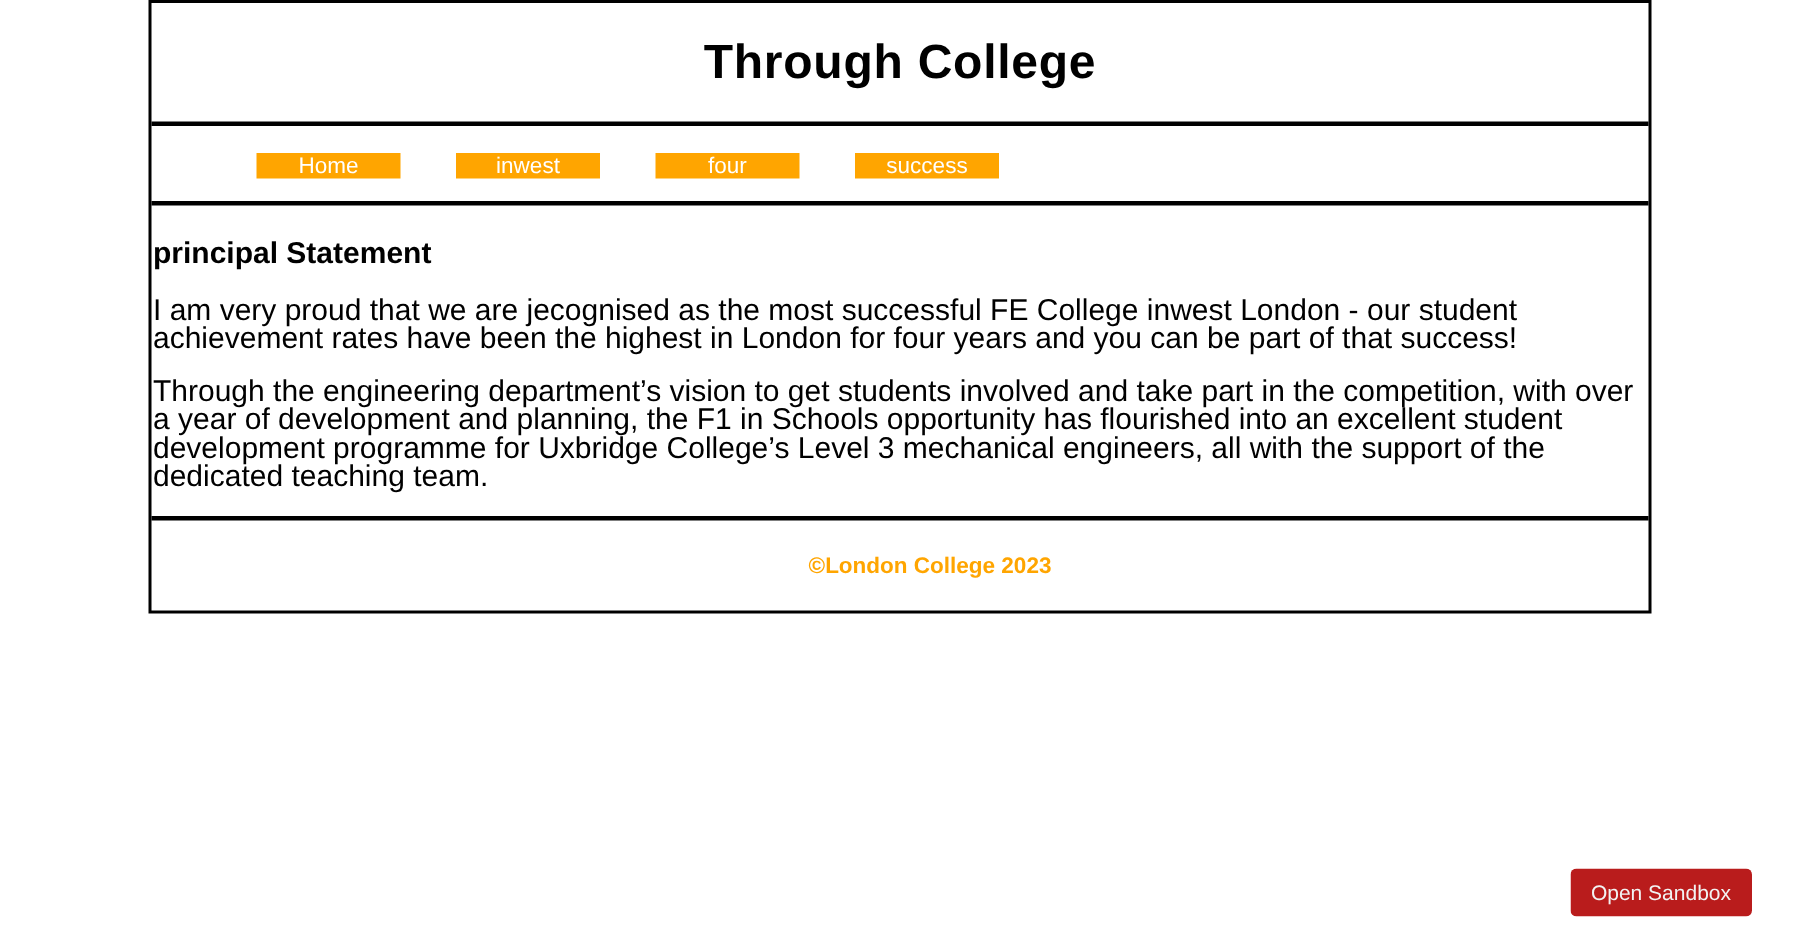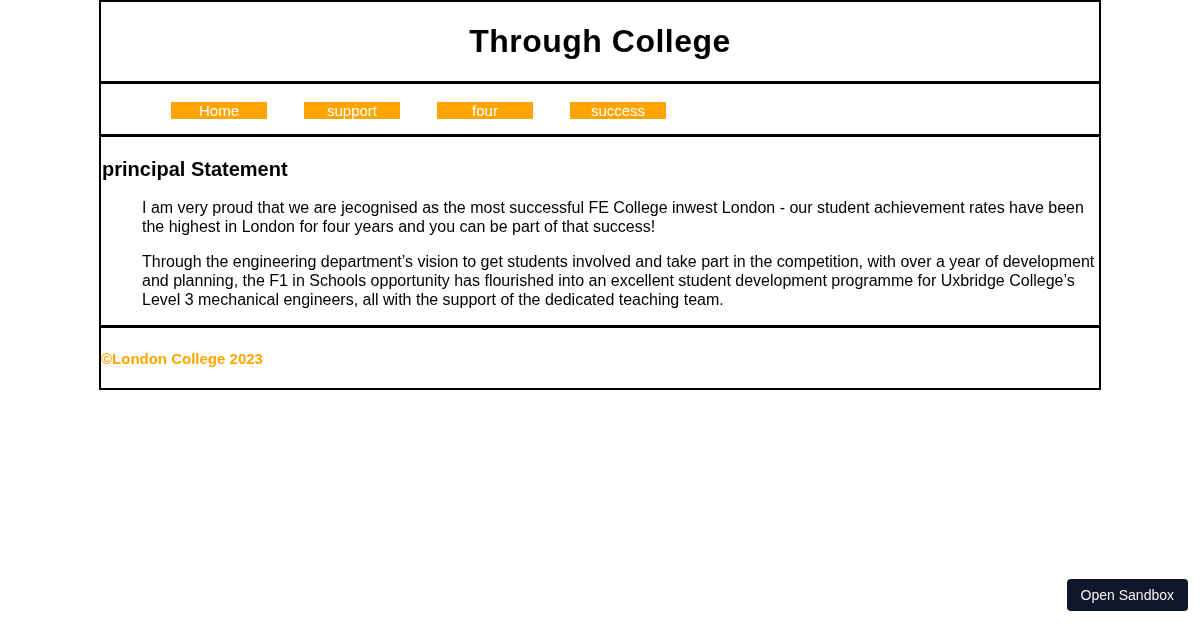--- a/index.html
+++ b/index.html
@@ -57,65 +57,66 @@
   }
 
   
   .main-content { padding: 0 1px; }
   .main-content h3 {
     font-size: 20px;
     font-weight: bold;
     margin: 21px 0 17px 0;
   }
   .main-content p {
-    font-size: 16px;
+    font-size: 20px;
     line-height: 19px;
     margin: 16px 0;
-    padding-left: 40px;
   }
 
   
   .site-footer {
     height: 60px;
     display: flex;
     align-items: center;
+    justify-content: center;
+    padding-left: 40px;
   }
   .copyright {
     color: #FFA500;
     font-weight: bold;
     font-size: 15px;
   }
 
   
   .open-sandbox-btn {
     position: fixed;
-    right: 12px;
+    right: 32px;
     bottom: 19px;
     height: 32px;
     padding: 0 14px;
-    background: #0f172a;
+    background: #b91c1c;
     color: #F2F2F2;
     font-size: 14px;
     font-family: "Liberation Sans", sans-serif;
     border: none;
     border-radius: 4px;
     cursor: pointer;
   }
 </style>
 </head>
 <body>
 
 <div class="page-container">
 
   <header class="section site-header">
     <h1>Through College</h1>
   </header>
 
   <nav class="section nav-bar">
-    <a class="nav-btn">Home</a><a class="nav-btn">support</a><a class="nav-btn">four</a><a class="nav-btn">success</a>
+    <a class="nav-btn">Home</a><a class="nav-btn">inwest</a><a class="nav-btn">four</a><a class="nav-btn">success</a>
   </nav>
 
   <main class="section main-content">
     <h3>principal Statement</h3>
     <p>I am very proud that we are jecognised as the most successful FE College inwest London - our student achievement rates have been the highest in London for four years and you can be part of that success!</p>
     <p>Through the engineering department’s vision to get students involved and take part in the competition, with over a year of development and planning, the F1 in Schools opportunity has flourished into an excellent student development programme for Uxbridge College’s Level 3 mechanical engineers, all with the support of the dedicated teaching team.</p>
   </main>
 
   <footer class="section site-footer">
     <span class="copyright">©London College 2023</span>

